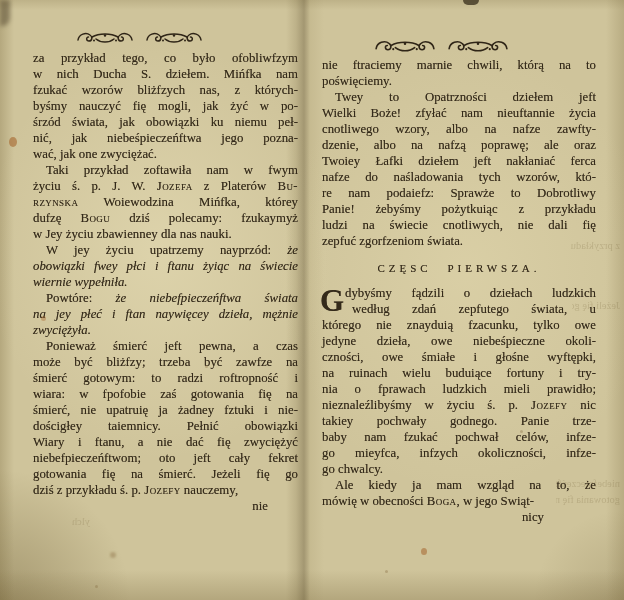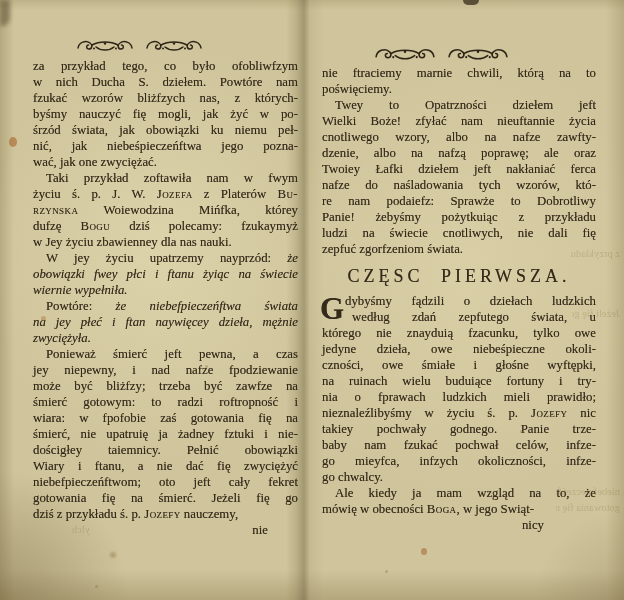--- a/index.html
+++ b/index.html
@@ -20,33 +20,33 @@
       linear-gradient(0deg, rgba(108,90,48,.28) 0px, rgba(108,90,48,0) 30px),
       radial-gradient(circle at 0% 100%, rgba(100,84,45,.40), transparent 130px),
       radial-gradient(circle at 100% 100%, rgba(100,84,45,.22), transparent 90px),
       #cfc49b;
   }
   .gutter{
     position:absolute;left:286px;top:0;width:38px;height:600px;
     background:linear-gradient(90deg, rgba(95,80,42,0) 0px, rgba(95,80,42,.16) 10px,
       rgba(78,64,33,.34) 18px, rgba(150,135,90,.16) 24px, rgba(95,80,42,0) 38px);
   }
-  .page{position:absolute;top:0;height:449px;color:#342a1a;margin-top:8px;}
+  .page{position:absolute;top:0;height:449px;color:#342a1a;}
   #page-left{left:0;width:300px;}
   #page-right{left:300px;width:324px;}
   .textblock{position:absolute;text-shadow:0 0 .5px rgba(45,34,18,.5);}
   #page-left .textblock{left:33px;top:50px;width:265px;}
   #page-right .textblock{left:22px;top:57px;width:274px;}
   .line{font-size:12.8px;line-height:16px;text-align:justify;text-align-last:justify;}
   .line.end{text-align-last:left;}
   .ind{text-indent:13px;}
   .it{font-style:italic;}
   .sc{font-variant:small-caps;letter-spacing:.4px;}
   .line.head{
-    margin:11px 0 9px;font-size:18px;letter-spacing:4px;word-spacing:9px;
+    margin:11px 0 9px;font-size:11px;letter-spacing:4px;word-spacing:9px;
     text-align:left;text-align-last:center;
   }
   .line.catch{text-align:right;text-align-last:right;}
   #page-left .catch{padding-right:30px;}
   #page-right .catch{padding-right:52px;}
   .has-dropcap{position:relative;}
   .dropcap{position:absolute;left:-2px;top:1px;font-size:31px;line-height:30px;font-weight:bold;}
   .has-dropcap .line:nth-of-type(1){margin-left:23px;}
   .has-dropcap .line:nth-of-type(2){margin-left:30px;}
   .ornament{position:absolute;display:flex;gap:11px;}
@@ -93,21 +93,21 @@
         <path d="M16 6 C23 2 35 2 42 6"></path>
         <path d="M20 8 C25 12 33 12 38 8"></path>
         <circle cx="29" cy="4.5" r="1.2" fill="#2f2517" stroke="none"></circle>
         <circle cx="18" cy="9.5" r="1" fill="#2f2517" stroke="none"></circle>
         <circle cx="40" cy="9.5" r="1" fill="#2f2517" stroke="none"></circle>
       </svg>
     </div>
     <div class="textblock">
         <div class="block">
           <div class="line">za przykład tego, co było ofobliwfzym</div>
-          <div class="line">w nich Ducha S. dziełem.  Powtóre nam</div>
+          <div class="line">w nich Ducha S. dziełem.  Mińfka nam</div>
           <div class="line">fzukać wzorów bliżfzych nas, z których-</div>
           <div class="line">byśmy nauczyć fię mogli, jak żyć w po-</div>
           <div class="line">śrzód świata, jak obowiązki ku niemu peł-</div>
           <div class="line">nić, jak niebeśpieczeńftwa jego pozna-</div>
           <div class="line end">wać, jak one zwyciężać.</div>
         </div>
         <div class="block">
           <div class="line ind">Taki przykład zoftawiła nam w fwym</div>
           <div class="line"><span>życiu ś. p. J. W. </span><span class="sc">Jozefa</span><span> z Platerów </span><span class="sc">Bu-</span></div>
           <div class="line"><span class="sc">rzynska</span><span> Woiewodzina Mińfka, którey</span></div>
@@ -119,21 +119,20 @@
           <div class="line it">obowiązki fwey płci i ftanu żyiąc na świecie</div>
           <div class="line it end">wiernie wypełniła.</div>
         </div>
         <div class="block">
           <div class="line ind"><span>Powtóre: </span><span class="it">że niebefpieczeńftwa świata</span></div>
           <div class="line it">na jey płeć i ftan naywięcey dzieła, mężnie</div>
           <div class="line it end">zwyciężyła.</div>
         </div>
         <div class="block">
           <div class="line ind">Ponieważ śmierć jeft pewna, a czas</div>
-          <div class="line">jey niepewny, i nad nafze fpodziewanie</div>
           <div class="line">może być bliżfzy; trzeba być zawfze na</div>
           <div class="line">śmierć gotowym: to radzi roftropność i</div>
           <div class="line">wiara: w fpofobie zaś gotowania fię na</div>
           <div class="line">śmierć, nie upatruię ja żadney fztuki i nie-</div>
           <div class="line">dościgłey taiemnicy.  Pełnić obowiązki</div>
           <div class="line">Wiary i ftanu, a nie dać fię zwyciężyć</div>
           <div class="line">niebefpieczeńftwom; oto jeft cały fekret</div>
           <div class="line">gotowania fię na śmierć.  Jeżeli fię go</div>
           <div class="line end"><span>dziś z przykładu ś. p. </span><span class="sc">Jozefy</span><span> nauczemy,</span></div>
         </div>

